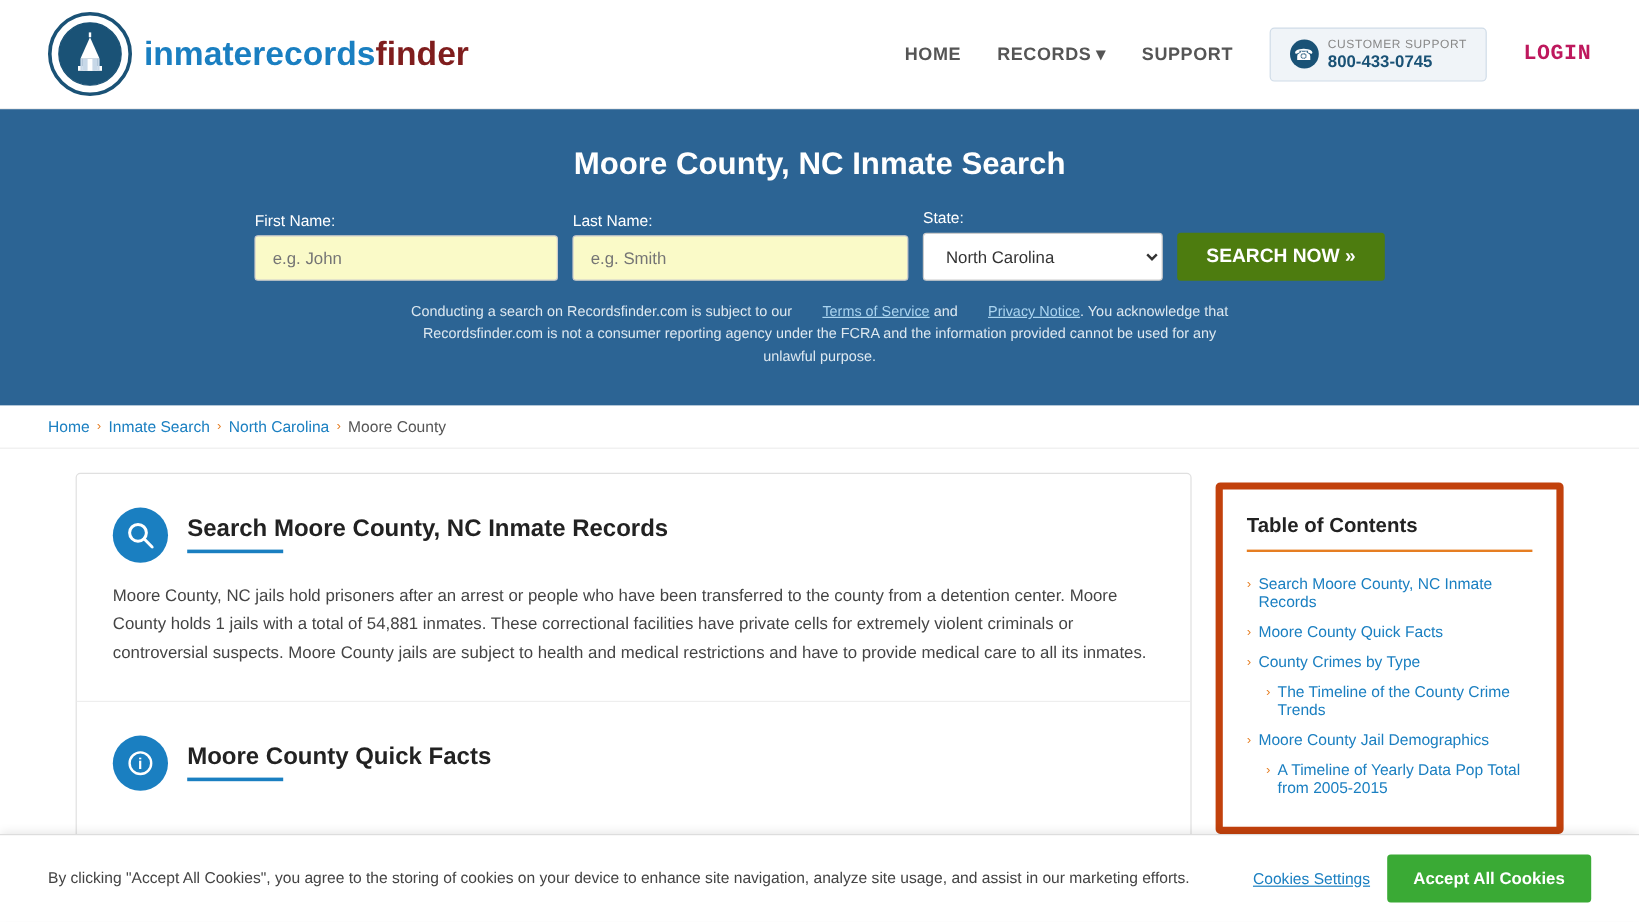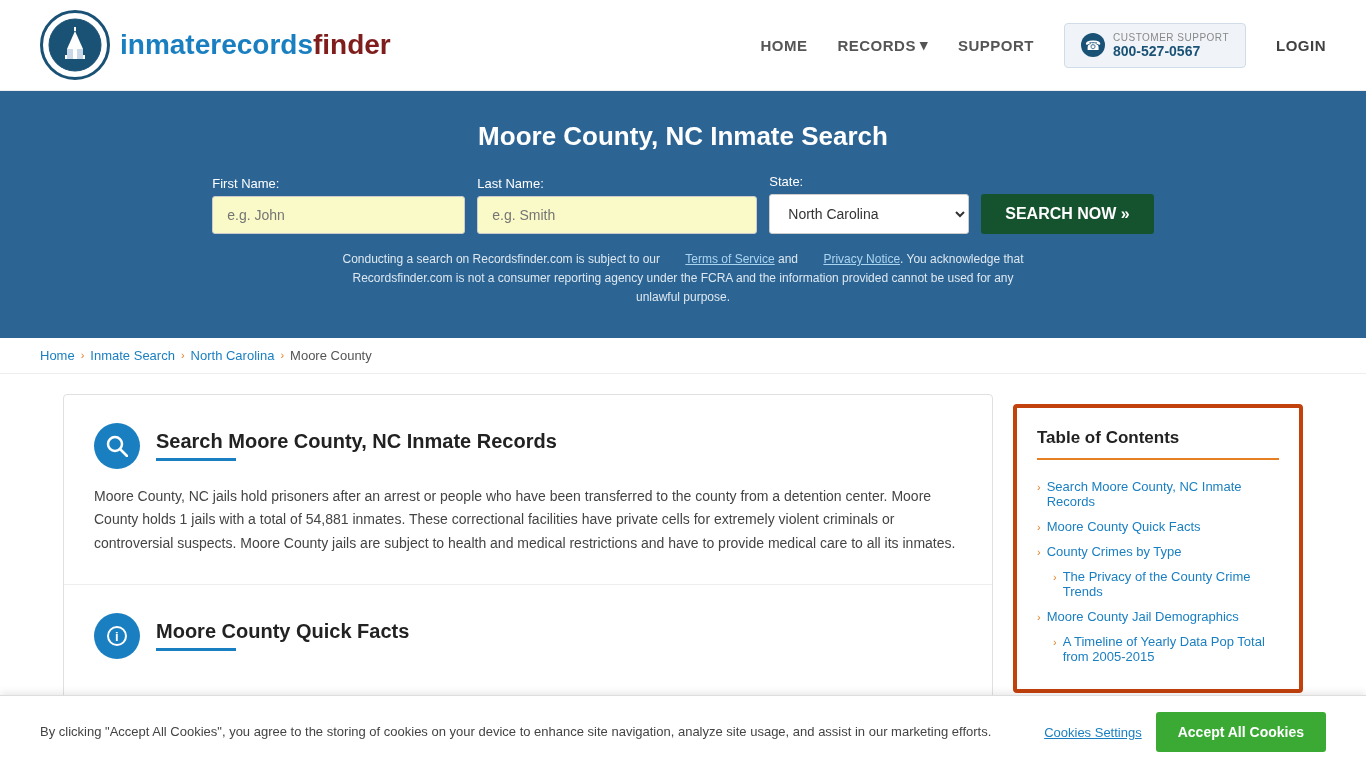--- a/index.html
+++ b/index.html
@@ -90,25 +90,26 @@
       color: #888;
       text-transform: uppercase;
       letter-spacing: 0.5px;
     }
     .support-number {
       font-size: 14px;
       font-weight: bold;
       color: #1a5276;
     }
     .login-btn {
-      font-size: 15px;
-      font-weight: bold;
-      color: #404040;
+      font-size: 18px;
+      font-weight: bold;
+      color: #be185d;
       cursor: pointer;
       letter-spacing: 0.5px;
+      font-family: Liberation Mono, monospace;
     }
 
     
     .hero {
       background: #2c6494;
       padding: 30px 40px 30px;
       text-align: center;
     }
     .hero-title {
       color: #fff;
@@ -150,21 +151,21 @@
       background: #fff;
       border: 1px solid #ccc;
       border-radius: 3px;
       padding: 10px 14px;
       font-size: 14px;
       color: #333;
       width: 200px;
       appearance: auto;
     }
     .search-btn {
-      background: #14532d;
+      background: #4d7c0f;
       color: #fff;
       border: none;
       border-radius: 3px;
       padding: 11px 24px;
       font-size: 16px;
       font-weight: bold;
       cursor: pointer;
       white-space: nowrap;
     }
     .hero-disclaimer {
@@ -264,21 +265,21 @@
       color: #444;
     }
 
     
     .sidebar {
       width: 290px;
       flex-shrink: 0;
     }
     .toc-box {
       background: #fff;
-      border: 4px solid #c2410c;
+      border: 6px solid #c2410c;
       border-radius: 4px;
       padding: 20px;
     }
     .toc-title {
       font-size: 17px;
       font-weight: bold;
       color: #222;
       margin-bottom: 10px;
     }
     .toc-divider {
@@ -385,21 +386,21 @@
     <a class="nav-item" href="#">HOME</a>
     <a class="nav-item nav-records" href="#">
       <span>RECORDS</span>
       <span class="chevron-down"></span>
     </a>
     <a class="nav-item" href="#">SUPPORT</a>
     <div class="support-box">
       <div class="support-icon">☎</div>
       <div class="support-text">
         <span class="support-label">CUSTOMER SUPPORT</span>
-        <span class="support-number">800-527-0567</span>
+        <span class="support-number">800-433-0745</span>
       </div>
     </div>
     <a class="nav-item login-btn" href="#">LOGIN</a>
   </nav>
 </header>
 
 <section class="hero">
   <h1 class="hero-title">Moore County, NC Inmate Search</h1>
   <div class="search-form">
     <div class="form-group">
@@ -488,21 +489,21 @@
       <div class="toc-item">
         <span class="toc-chevron">›</span>
         <span>Moore County Quick Facts</span>
       </div>
       <div class="toc-item">
         <span class="toc-chevron">›</span>
         <span>County Crimes by Type</span>
       </div>
       <div class="toc-item toc-item-sub">
         <span class="toc-chevron">›</span>
-        <span>The Privacy of the County Crime Trends</span>
+        <span>The Timeline of the County Crime Trends</span>
       </div>
       <div class="toc-item">
         <span class="toc-chevron">›</span>
         <span>Moore County Jail Demographics</span>
       </div>
       <div class="toc-item toc-item-sub">
         <span class="toc-chevron">›</span>
         <span>A Timeline of Yearly Data Pop Total from 2005-2015</span>
       </div>
     </div>

